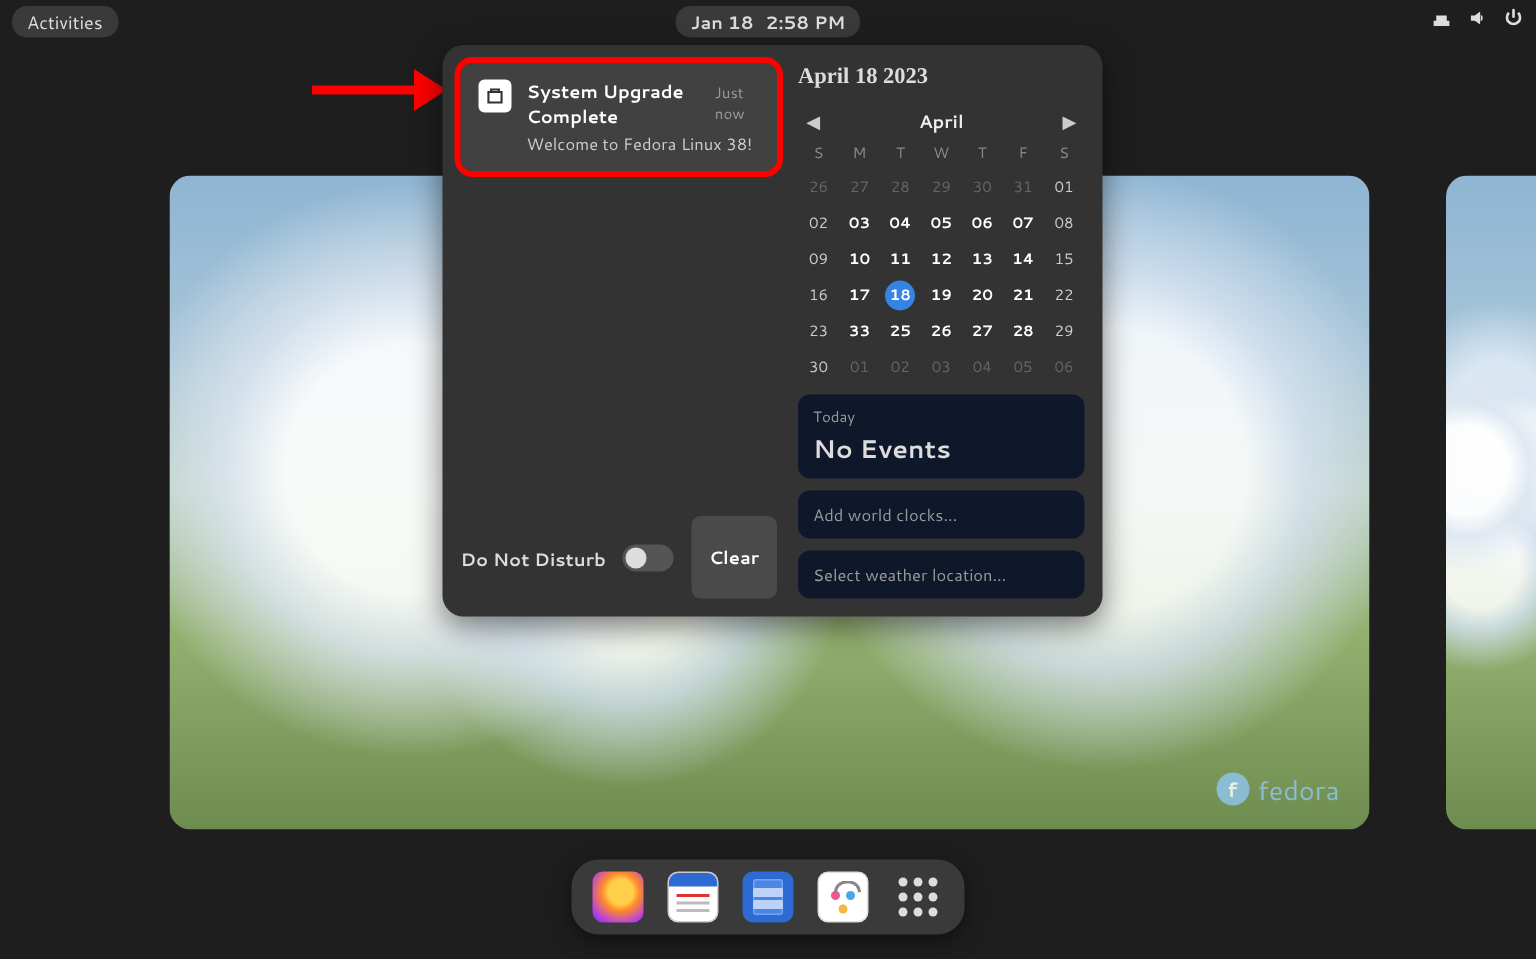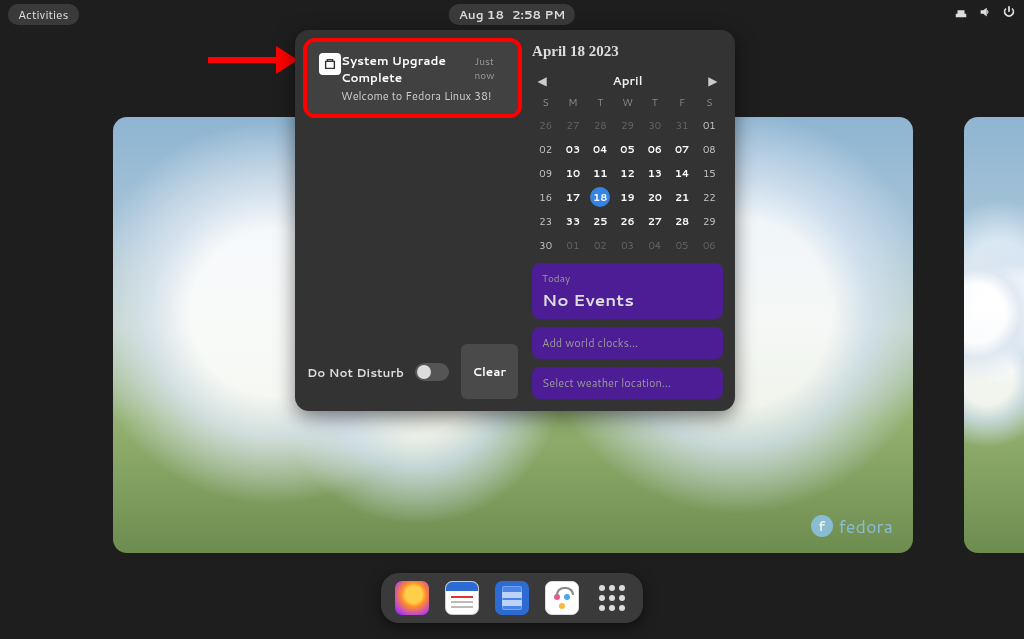--- a/index.html
+++ b/index.html
@@ -69,21 +69,21 @@
     position: absolute; top: 30px; left: 295px; width: 440px;
     background: #333333; border-radius: 14px; padding: 12px;
     display: flex; gap: 14px; font-size: 12px;
     box-shadow: 0 6px 20px rgba(0,0,0,.5);
   }
   .panel .left-col { flex: 1.05; display: flex; flex-direction: column; }
   .panel .right-col { flex: .95; display: flex; flex-direction: column; gap: 8px; }
 
   .notif {
     background: #414141; border-radius: 8px; padding: 10px 12px;
-    display: flex; align-items: flex-start;
+    display: flex; gap: 10px; align-items: flex-start;
     outline: 4px solid #ff0000; outline-offset: 0;
   }
   .notif .icon-box {
     width: 22px; height: 22px; background: #fff; border-radius: 4px;
     display:flex; align-items:center; justify-content:center; flex:none; margin-top:1px;
   }
   .notif .icon-box svg { width:14px; height:14px; fill:#333; }
   .notif .title-row { display:flex; gap:6px; align-items:baseline; }
   .notif .title { font-weight: 700; color: #fff; font-size: 12px; }
   .notif .time  { color: #999; font-size: 10px; }
@@ -103,21 +103,21 @@
   .cal-head { display:flex; align-items:center; justify-content:space-between; padding: 4px 2px; }
   .cal-head .nav { width:16px; height:16px; display:flex; align-items:center; justify-content:center; cursor:pointer; color:#ccc; }
   .cal-head .month { font-size:12px; color:#eee; font-weight:600; }
   .cal-grid { display:grid; grid-template-columns: repeat(7, 1fr); text-align:center; row-gap:4px; }
   .cal-grid .hd { color:#888; font-size:10px; padding:2px 0; }
   .cal-grid .d  { color:#ccc; font-size:10px; padding:3px 0; border-radius:50%; width:20px; height:20px; margin:0 auto; line-height:14px; display:flex;align-items:center;justify-content:center;}
   .cal-grid .d.dim { color:#666; }
   .cal-grid .d.bold { font-weight:700; color:#fff; }
   .cal-grid .d.today { background:#3584e4; color:#fff; font-weight:700; }
 
-  .card { background:#4c1d95; border-radius:8px; padding:8px 10px; color:#aaa; font-size:11px; }
+  .card { background:#0f172a; border-radius:8px; padding:8px 10px; color:#aaa; font-size:11px; }
   .card .lbl { color:#999; font-size:10px; }
   .card .val { color:#ddd; font-size:17px; margin-top:2px; font-weight:600; }
   .card.placeholder { color:#999; font-size:11px; cursor:pointer; }
 
   
   .dock {
     position: absolute; bottom: 16px; left: 50%; transform: translateX(-50%);
     background: #3a3a3a; border-radius: 18px; padding: 8px 14px;
     display: flex; gap: 16px; align-items: center;
     box-shadow: 0 4px 14px rgba(0,0,0,.5);
@@ -136,21 +136,21 @@
   .soft { background:#fff; border:1px solid #ddd; position:relative; }
   .soft::before { content:""; position:absolute; left:8px; top:12px; width:6px; height:6px; background:#e95b8e; border-radius:50%; box-shadow: 10px 0 0 #4aa8e8, 5px 9px 0 #f5b942; }
   .soft::after { content:""; position:absolute; top:5px; left:10px; width:14px; height:6px; border:2px solid #888; border-bottom:none; border-radius:8px 8px 0 0; }
 </style>
 </head>
 <body>
 
 <div class="topbar">
   <div class="activities">Activities</div>
   <div class="clock">
-    <span>Aug 18</span>
+    <span>Jan 18</span>
     <span>2:58 PM</span>
   </div>
   <div class="status-icons">
     <span><svg viewBox="0 0 16 16">
           <path d="M8 2v4H4v4H2v4h12v-4h-2V6h-4V2z"></path>
         </svg></span>
     <span><svg viewBox="0 0 16 16">
           <path d="M3 6v4h3l4 3V3L6 6H3zm9 2a3 3 0 0 0-1.5-2.6v5.2A3 3 0 0 0 12 8z"></path>
         </svg></span>
     <span><svg viewBox="0 0 16 16">

